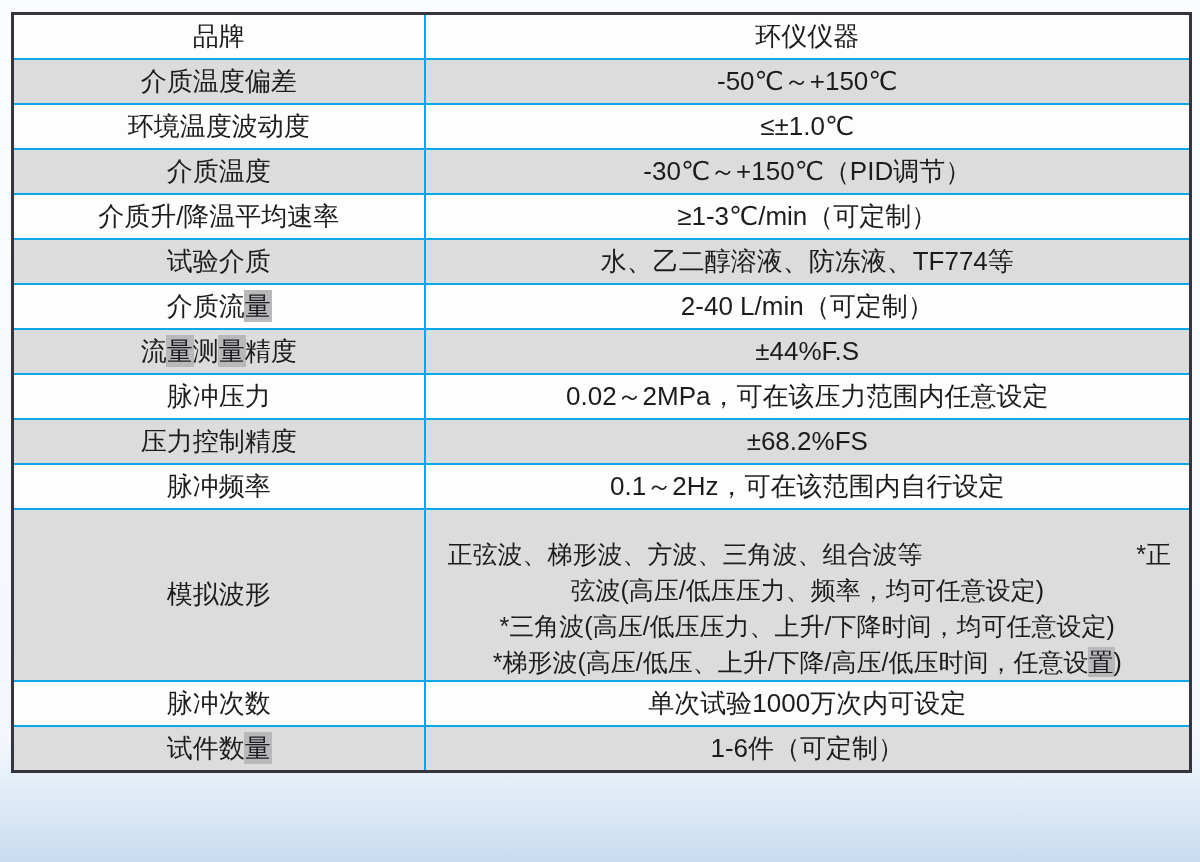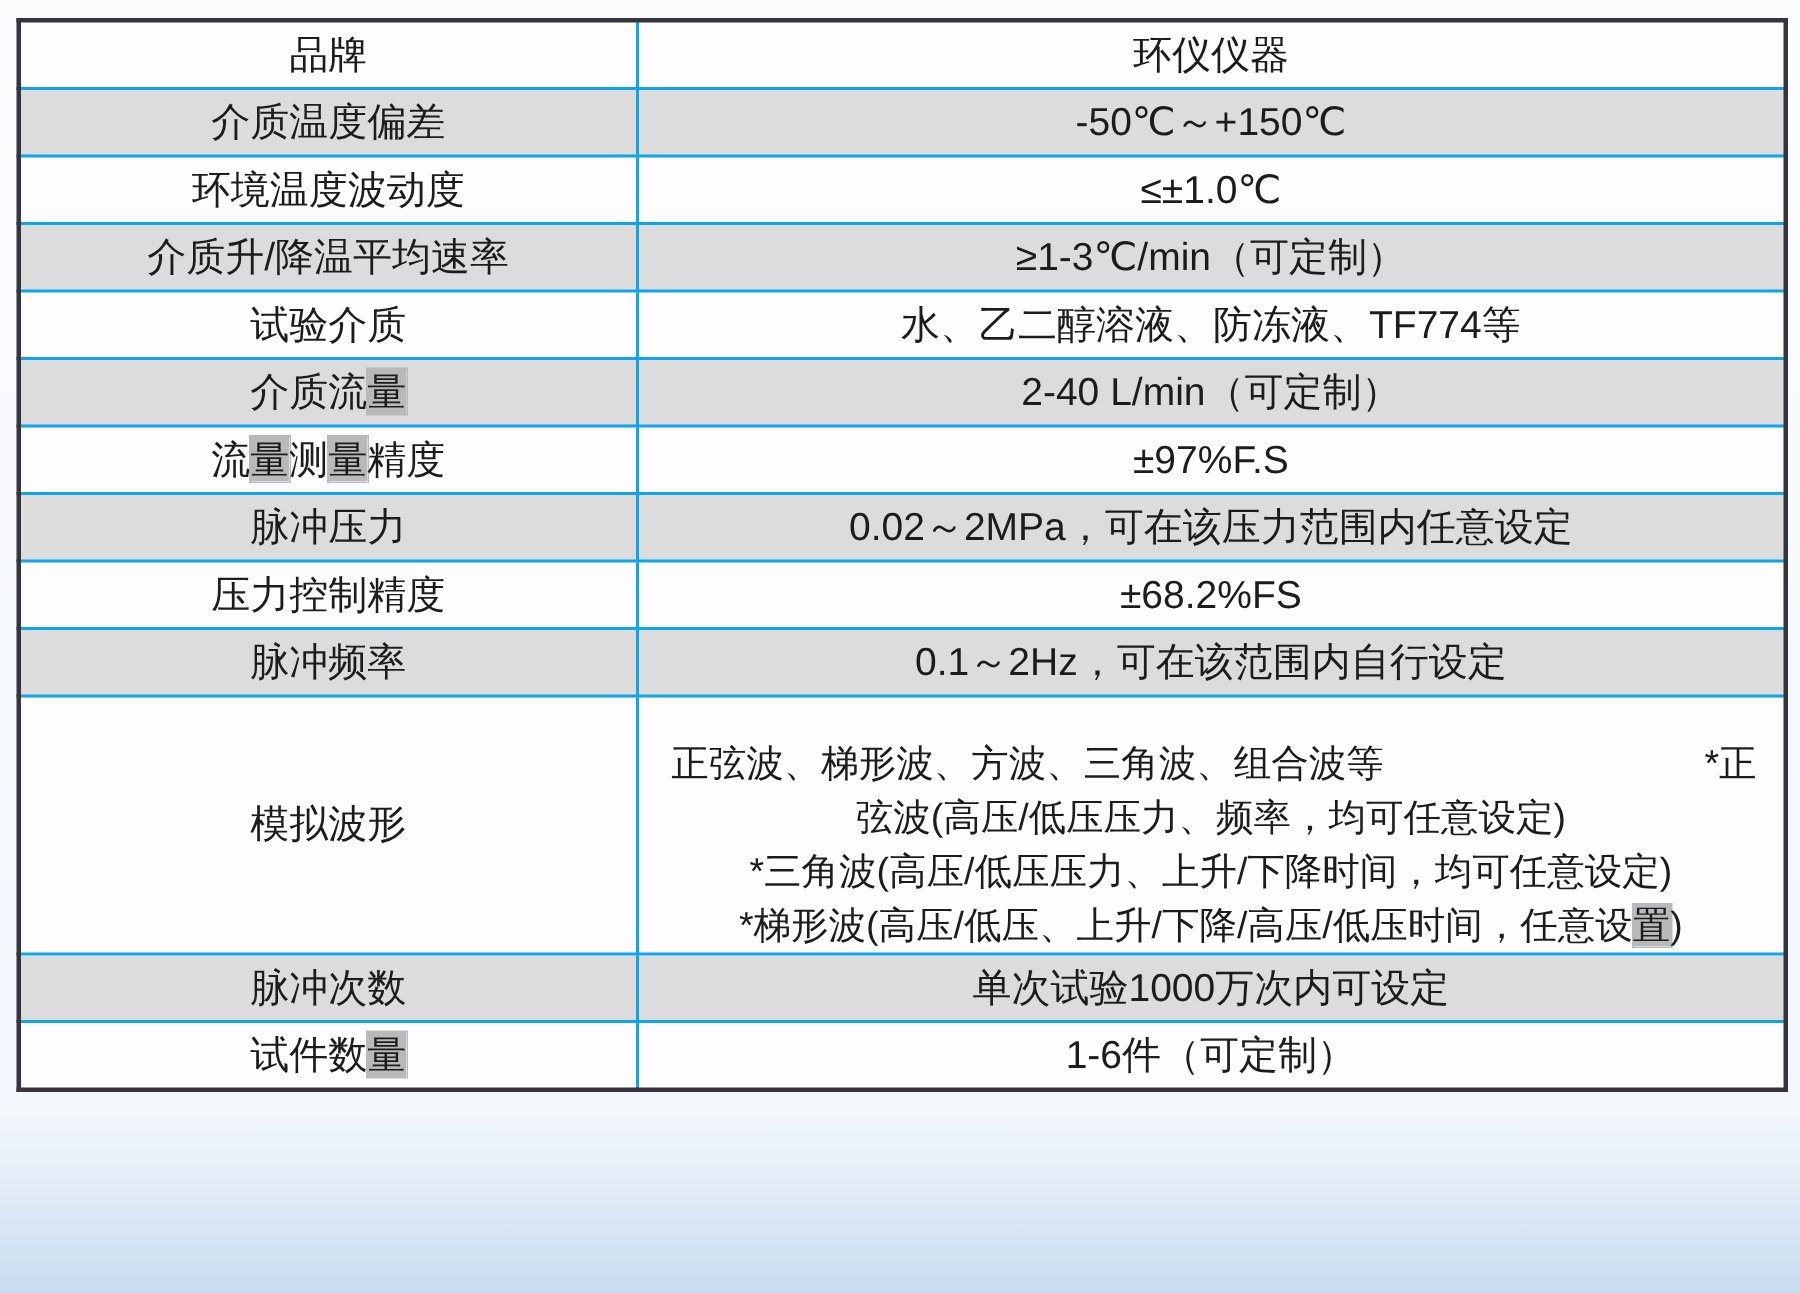--- a/index.html
+++ b/index.html
@@ -84,34 +84,38 @@
     </tr>
     <tr>
       <td><span>介质温度偏差</span></td>
       <td><span>-50℃～+150℃</span></td>
     </tr>
     <tr>
       <td><span>环境温度波动度</span></td>
       <td><span>≤±1.0℃</span></td>
     </tr>
     <tr>
+      <td><span>介质温度</span></td>
+      <td><span>-30℃～+150℃（PID调节）</span></td>
+    </tr>
+    <tr>
       <td><span>介质升/降温平均速率</span></td>
       <td><span>≥1-3℃/min（可定制）</span></td>
     </tr>
     <tr>
       <td><span>试验介质</span></td>
       <td><span>水、乙二醇溶液、防冻液、TF774等</span></td>
     </tr>
     <tr>
       <td><span>介质流<span class="patch">量</span></span></td>
       <td><span>2-40 L/min（可定制）</span></td>
     </tr>
     <tr>
       <td><span>流<span class="patch">量</span>测<span class="patch">量</span>精度</span></td>
-      <td><span>±97%F.S</span></td>
+      <td><span>±44%F.S</span></td>
     </tr>
     <tr>
       <td><span>脉冲压力</span></td>
       <td><span>0.02～2MPa，可在该压力范围内任意设定</span></td>
     </tr>
     <tr>
       <td><span>压力控制精度</span></td>
       <td><span>±68.2%FS</span></td>
     </tr>
     <tr>

